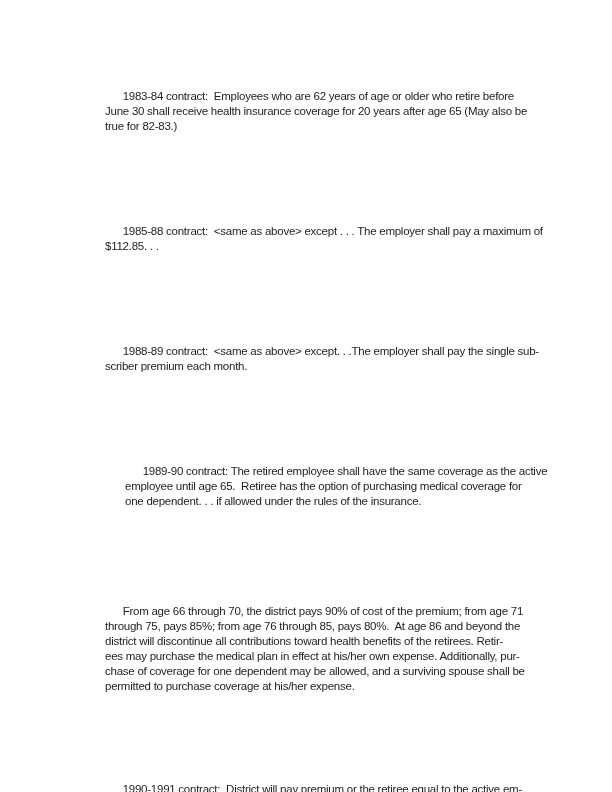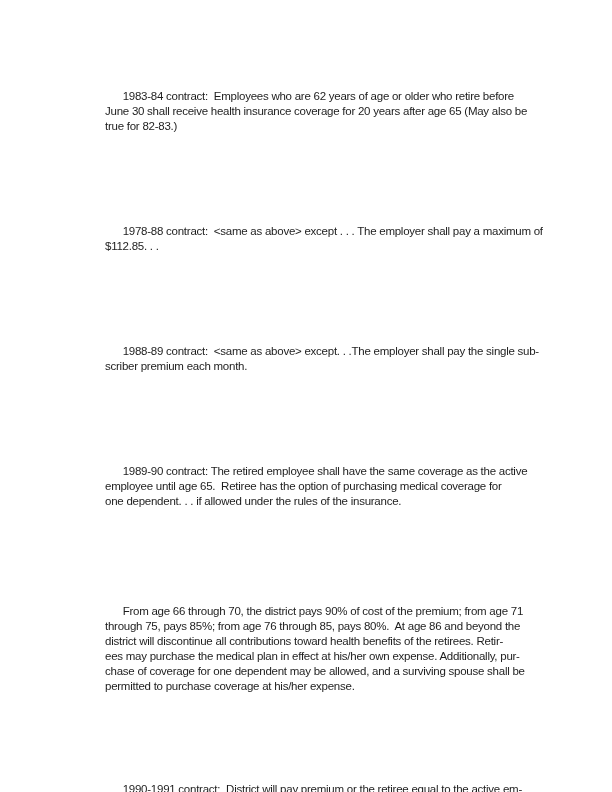--- a/index.html
+++ b/index.html
@@ -23,40 +23,40 @@
     left: 105px;
     width: 490px;
     font-size: 11.5px;
     line-height: 15px;
     letter-spacing: -0.25px;
     white-space: pre; 
   }
   .para {
     margin: 0 0 15px 0;
   }
-  .para.gap-lg { margin-bottom: 20px; }
+  .para.gap-lg { margin-bottom: 20px; margin-left: 20px; }
   .para.gap-sm { margin-bottom: 13px; }
   .no-gap { margin: 0; }
   .it {
   }
 </style>
 </head>
 <body>
 
 <div class="page">
   <div class="content">
 
     <div class="para">
       <span>1983-84 contract:  Employees who are 62 years of age or older who retire before
 June 30 shall receive health insurance coverage for 20 years after age 65 (May also be
 true for 82-83.)</span>
     </div>
 
     <div class="para">
-      <span>1978-88 contract:  </span><span class="it">&lt;same as above&gt;</span><span> except . . . The employer shall pay a maximum of
+      <span>1985-88 contract:  </span><span class="it">&lt;same as above&gt;</span><span> except . . . The employer shall pay a maximum of
 $112.85. . .</span>
     </div>
 
     <div class="para">
       <span>1988-89 contract:  </span><span class="it">&lt;same as above&gt;</span><span> except. . .The employer shall pay the single sub-
 scriber premium each month.</span>
     </div>
 
     <div class="para gap-lg">
       <span>1989-90 contract: The retired employee shall have the same coverage as the active

